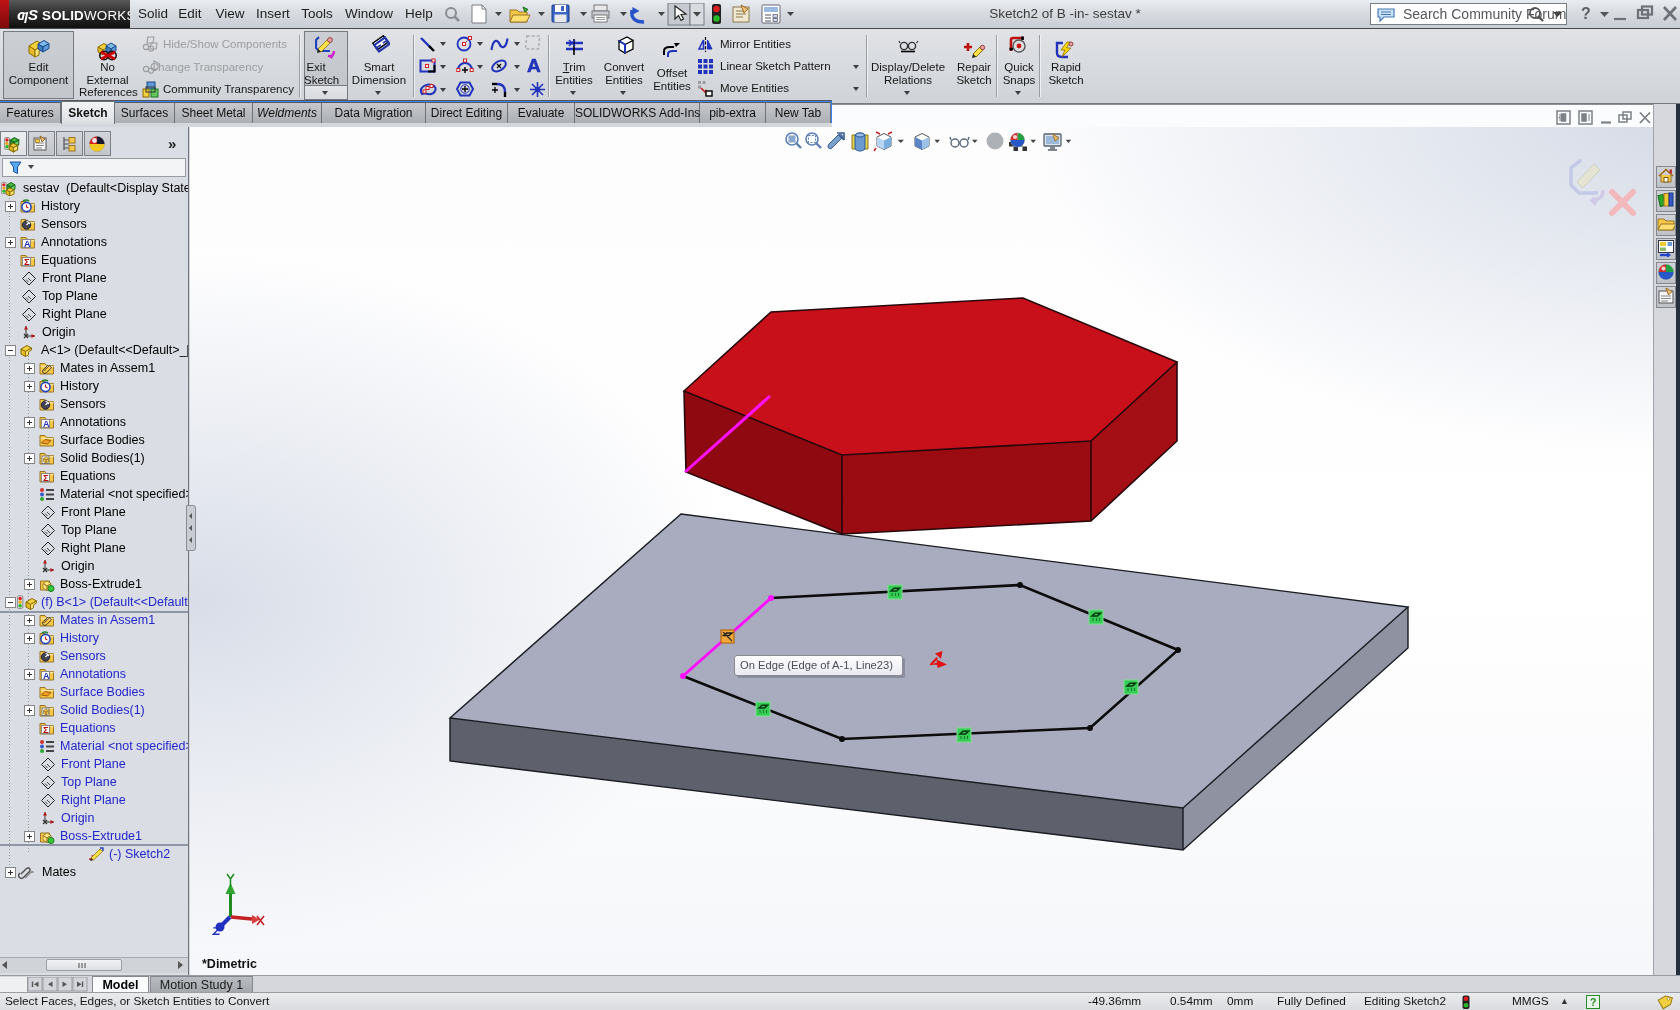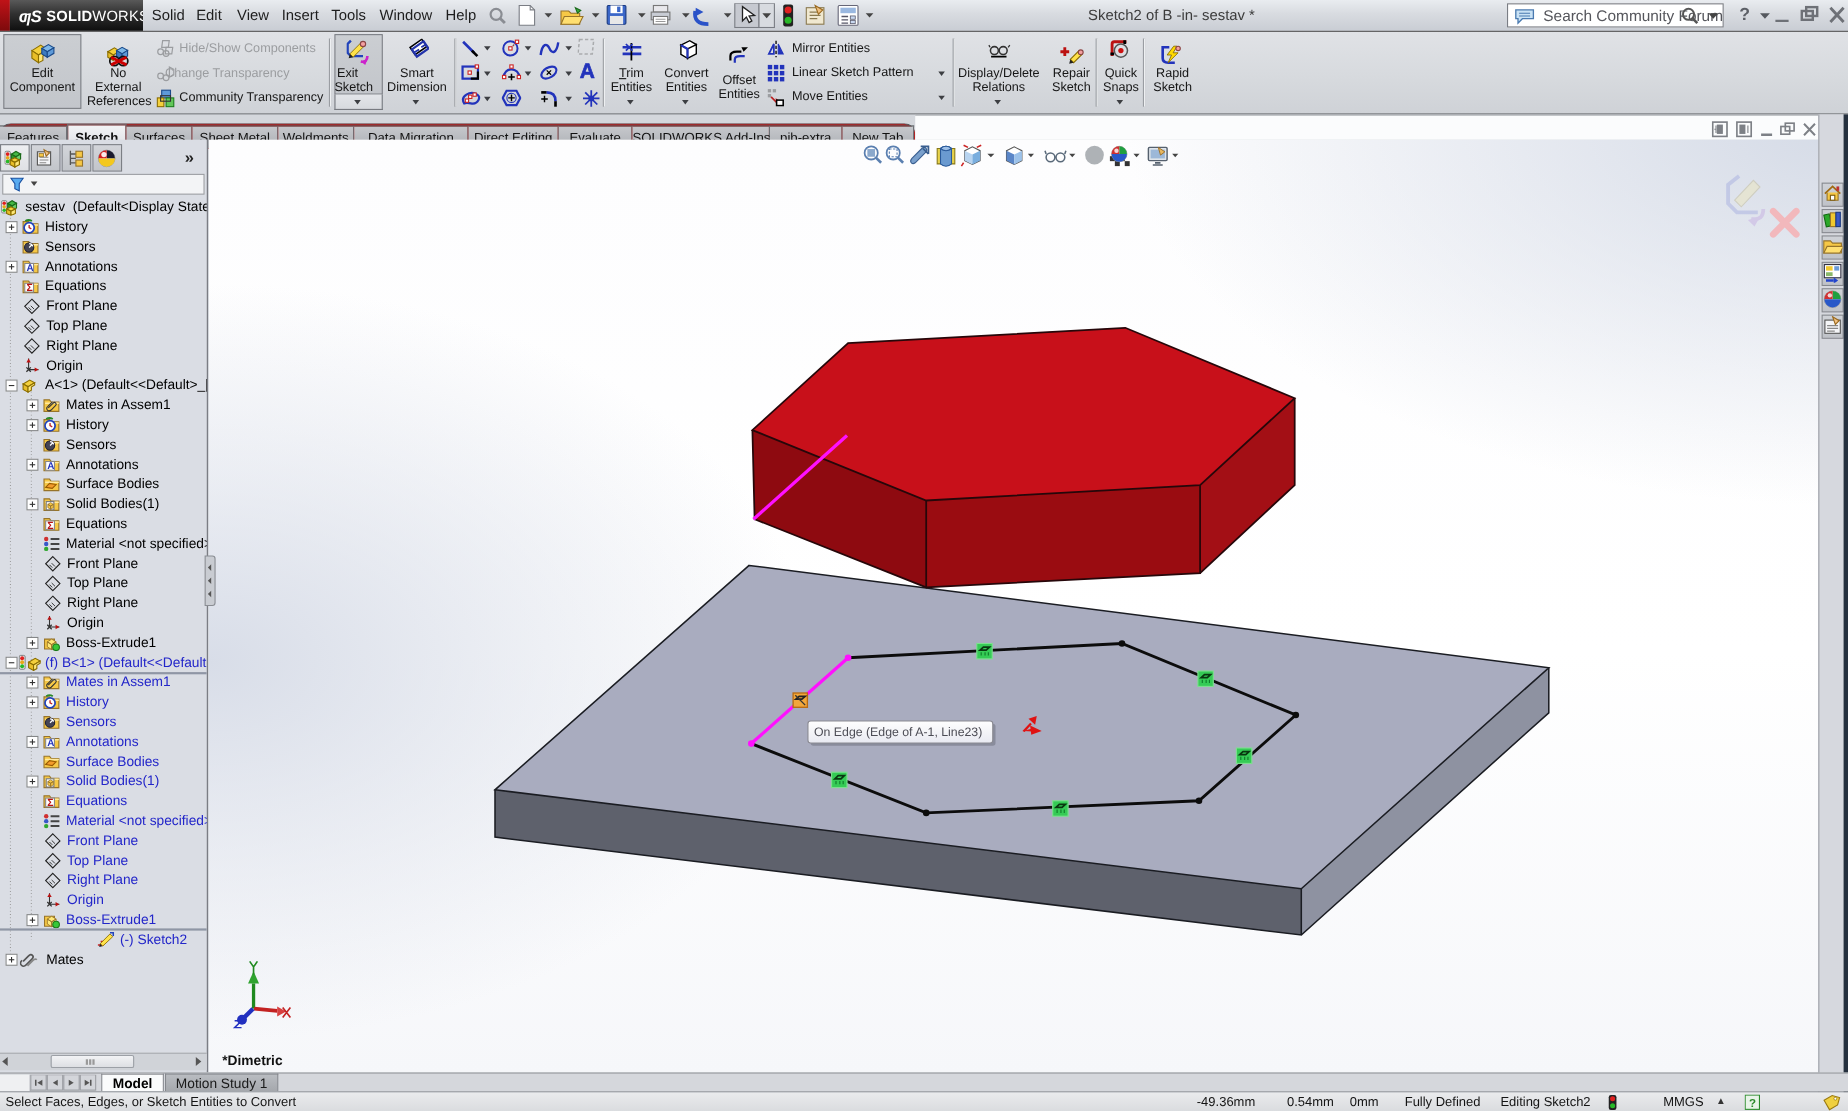--- a/index.html
+++ b/index.html
@@ -18,21 +18,21 @@
   #ribbon{left:0;top:29px;width:1680px;height:75px;
     background:linear-gradient(#E0E2E6 0%,#D6D9DD 60%,#CFD2D7 100%);
     border-bottom:1px solid #77797e;box-sizing:border-box;}
   .rbtn-pressed{background:linear-gradient(#CBCED2,#C3C6CB);border:1px solid #777a80;box-sizing:border-box;}
   .rlabel{position:absolute;font-size:11.5px;color:#161616;text-align:center;line-height:12.5px;white-space:nowrap;}
   .gray{color:#9b9da0;}
   .rsep{position:absolute;top:6px;height:62px;width:1px;background:#9a9da2;border-right:1px solid #eef0f2;}
   .darr{position:absolute;width:0;height:0;border-left:3.5px solid transparent;border-right:3.5px solid transparent;border-top:4px solid #3c3e42;}
 
   
-  #tabrow{left:0;top:112px;width:832px;height:23px;background:#b91c1c;border-top:1px solid #55585c;box-sizing:border-box;border-radius:10px;}
+  #tabrow{left:0;top:100px;width:832px;height:23px;background:#3b82f6;border-top:1px solid #55585c;box-sizing:border-box;}
   .rtab{position:absolute;top:1px;height:21px;line-height:21px;font-size:12px;color:#111;text-align:center;
     background:linear-gradient(#C6C8CC,#ACAFB4);border-right:1px solid #6e7176;border-top:1px solid #55585c;box-sizing:border-box;white-space:nowrap;}
   #tab-active{top:0px;height:23px;line-height:22px;font-weight:bold;
     background:linear-gradient(#F3F4F6,#DCDEE2);border:1px solid #6e7176;border-bottom:none;}
   #topband{left:832px;top:104px;width:821px;height:23px;background:#FBFCFD;border-top:1px solid #8c8f95;box-sizing:border-box;}
 
   
   #leftpanel{left:0;top:127px;width:189px;height:848px;background:#DADDE4;border-right:1px solid #707379;box-sizing:border-box;}
   .ptab{position:absolute;top:4px;width:27px;height:25px;background:linear-gradient(#D3D5DA,#C2C5CA);border:1px solid #7c7f85;box-sizing:border-box;}
   #filterbox{position:absolute;left:2px;top:31px;width:184px;height:19px;background:#F3F4F6;border:1px solid #989ba0;box-sizing:border-box;}
@@ -402,21 +402,21 @@
       <circle cx="16" cy="3" r="2" fill="#F4A0A0" stroke="#8a4444"></circle>
     </svg>
     <div class="rlabel" style="left:1040px;top:32px;width:52px;">Rapid<br>Sketch</div>
   </div>
 
   <div class="abs" id="tabrow">
     <div class="rtab" style="left:0px;width:61px;">Features</div>
     <div class="rtab" id="tab-active" style="left:61px;width:54px;">Sketch</div>
     <div class="rtab" style="left:115px;width:60px;">Surfaces</div>
     <div class="rtab" style="left:175px;width:78px;">Sheet Metal</div>
-    <div class="rtab" style="left:253px;width:69px;">Weldments</div>
+    <div class="rtab" style="left:253px;width:69px;font-style:italic;">Weldments</div>
     <div class="rtab" style="left:322px;width:104px;">Data Migration</div>
     <div class="rtab" style="left:426px;width:82px;">Direct Editing</div>
     <div class="rtab" style="left:508px;width:67px;">Evaluate</div>
     <div class="rtab" style="left:575px;width:125px;">SOLIDWORKS Add-Ins</div>
     <div class="rtab" style="left:700px;width:66px;">pib-extra</div>
     <div class="rtab" style="left:766px;width:65px;">New Tab</div>
   </div>
   <div class="abs" id="topband">
     <svg class="abs" style="left:724px;top:5px;" width="96" height="17" viewBox="0 0 96 17">
       <g fill="none" stroke="#7d8086" stroke-width="1.5">

